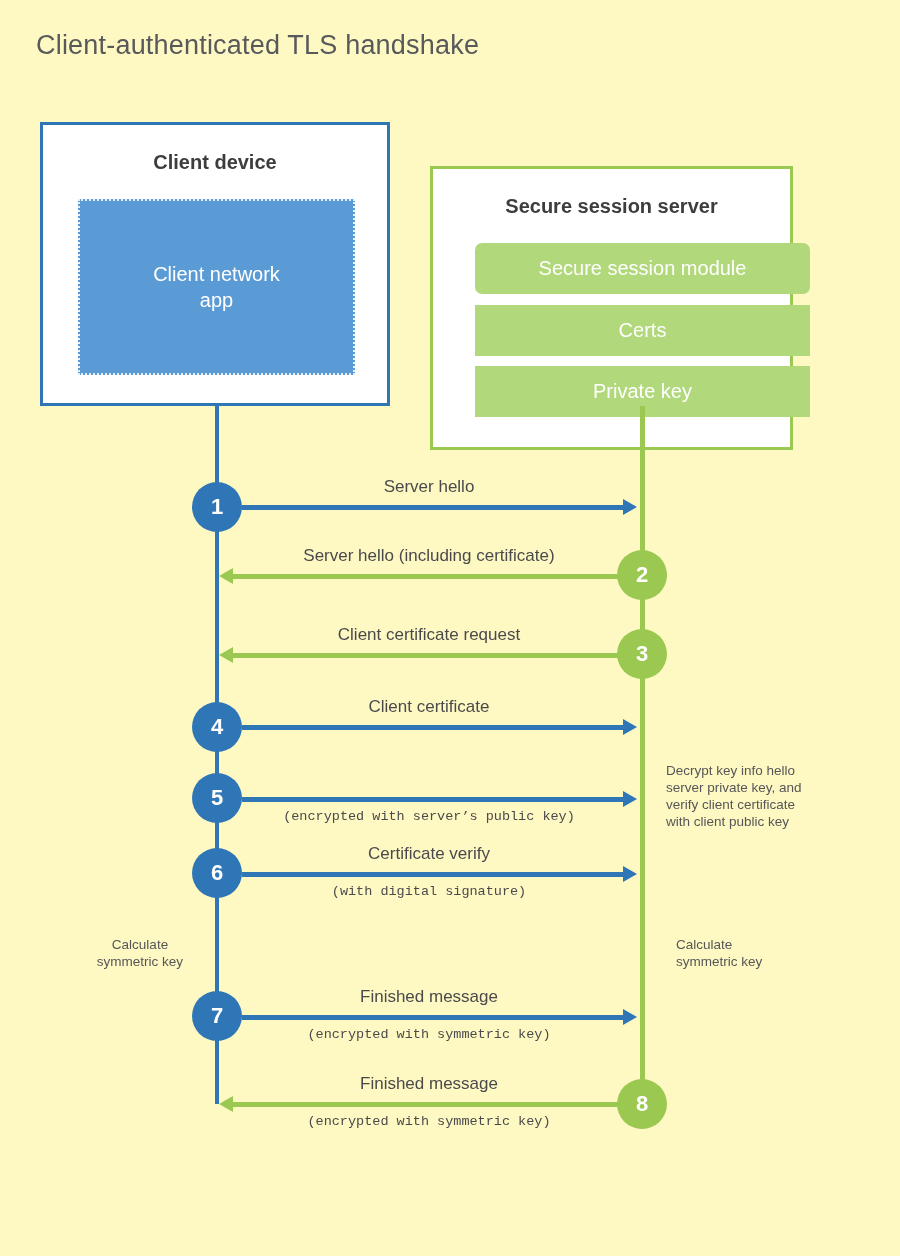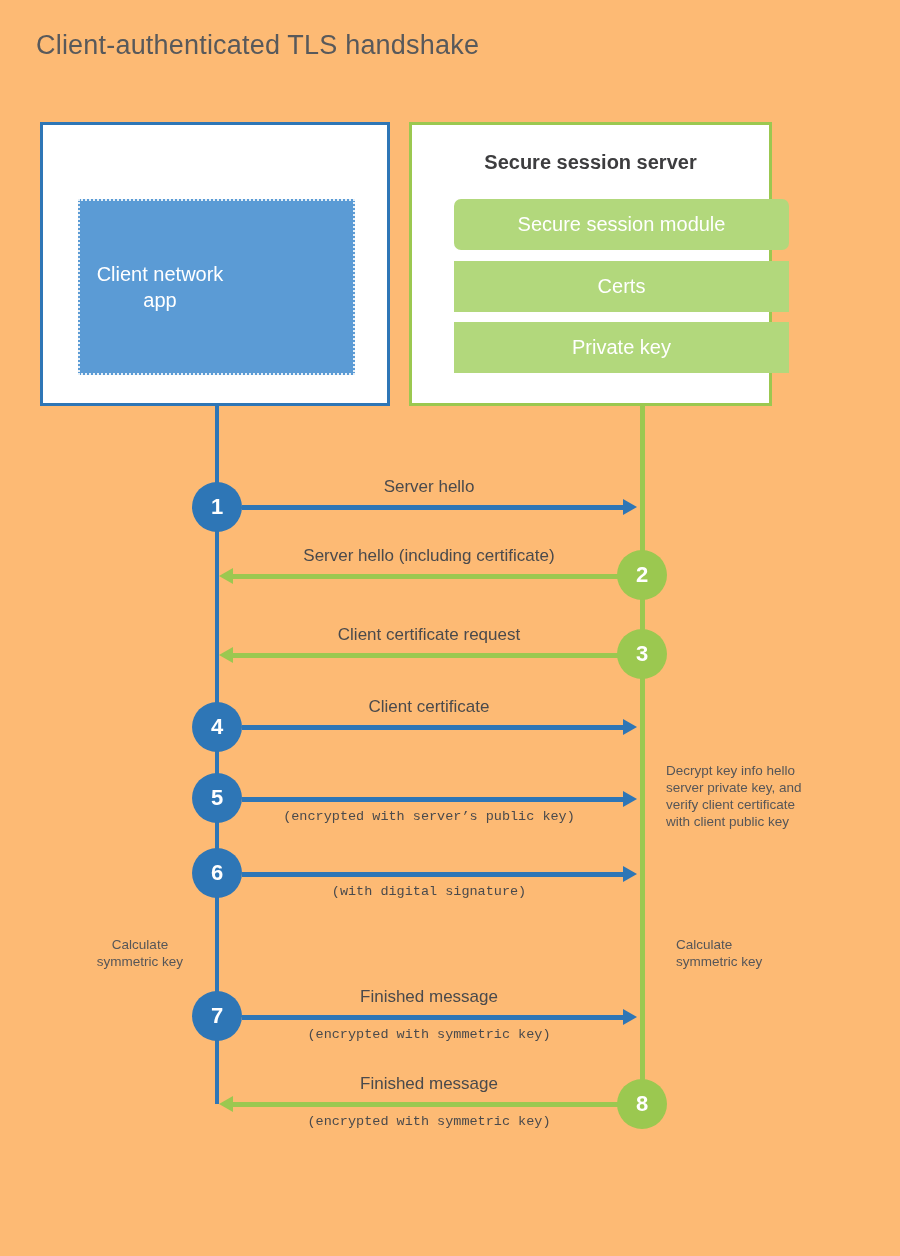--- a/index.html
+++ b/index.html
@@ -2,39 +2,39 @@
 <html style="--blue: #2E76B6; --blue-fill: #5B9BD5; --green: #9BC850; --green-fill: #B2D87C;"><head>
 <meta charset="utf-8">
 <style>
   :root{
     --blue:#2E76B6; --blue-fill:#5B9BD5;
     --green:#9BC850; --green-fill:#B2D87C;
     --heading:#3D3D3F; --label:#4A4A4C; --note:#565658; --title:#58595B;
   }
   html,body{margin:0;padding:0;background:#fff;}
   #page{
-    position:relative;width:900px;height:1256px;background:#fdba74;overflow:hidden;
+    position:relative;width:900px;height:1256px;background:#fef9c3;overflow:hidden;
     font-family:"Liberation Sans","DejaVu Sans",sans-serif;
   }
   .page-title{
     position:absolute;left:36px;top:30px;font-size:27px;font-weight:400;
     color:var(--title);letter-spacing:.2px;
   }
   
   .entity-box{position:absolute;top:122px;height:284px;background:#fff;box-sizing:border-box;}
   .client-box{left:40px;width:350px;border:3px solid var(--blue);}
-  .server-box{left:409px;width:363px;border:3px solid var(--green);}
+  .server-box{left:430px;width:363px;border:3px solid var(--green);margin-top:44px;}
   .entity-title{
     position:absolute;top:26px;left:0;right:0;text-align:center;
     font-size:20px;font-weight:700;color:var(--heading);
   }
   .app-rect{
     position:absolute;left:35px;top:74px;width:277px;height:176px;
     background:var(--blue-fill);border:2px dotted rgba(255,255,255,.85);box-sizing:border-box;
-    display:flex;align-items:center;
+    display:flex;align-items:center;justify-content:center;
   }
   .app-rect .app-label{
     width:160px;text-align:center;color:#fff;font-size:20px;line-height:26px;
   }
   .module-bar{
     position:absolute;left:42px;width:335px;height:51px;background:var(--green-fill);
     color:#fff;font-size:20px;text-align:center;line-height:51px;
   }
   .bar-1{top:74px;border-radius:7px;} .bar-2{top:136px;} .bar-3{top:197px;}
   
@@ -83,20 +83,21 @@
   .calc-right{left:676px;top:936px;width:110px;text-align:left;}
 </style>
 </head>
 <body>
 
 <div id="page">
 
   <div class="page-title">Client-authenticated TLS handshake</div>
 
   <div class="entity-box client-box">
+    <div class="entity-title">Client device</div>
     <div class="app-rect">
       <div class="app-label">Client network app</div>
     </div>
   </div>
 
   <div class="entity-box server-box">
     <div class="entity-title">Secure session server</div>
     <div class="module-bar bar-1">Secure session module</div>
     <div class="module-bar bar-2">Certs</div>
     <div class="module-bar bar-3">Private key</div>
@@ -128,20 +129,21 @@
   <div class="circle blue" style="top:702px">
     <span>4</span>
   </div>
 
   <div class="arrow blue right" style="top:797px"></div>
   <div class="step-sublabel" style="top:808px">(encrypted with server’s public key)</div>
   <div class="circle blue" style="top:773px">
     <span>5</span>
   </div>
 
+  <div class="step-label" style="top:843px">Certificate verify</div>
   <div class="arrow blue right" style="top:872px"></div>
   <div class="step-sublabel" style="top:883px">(with digital signature)</div>
   <div class="circle blue" style="top:848px">
     <span>6</span>
   </div>
 
   <div class="step-label" style="top:986px">Finished message</div>
   <div class="arrow blue right" style="top:1015px"></div>
   <div class="step-sublabel" style="top:1026px">(encrypted with symmetric key)</div>
   <div class="circle blue" style="top:991px">

